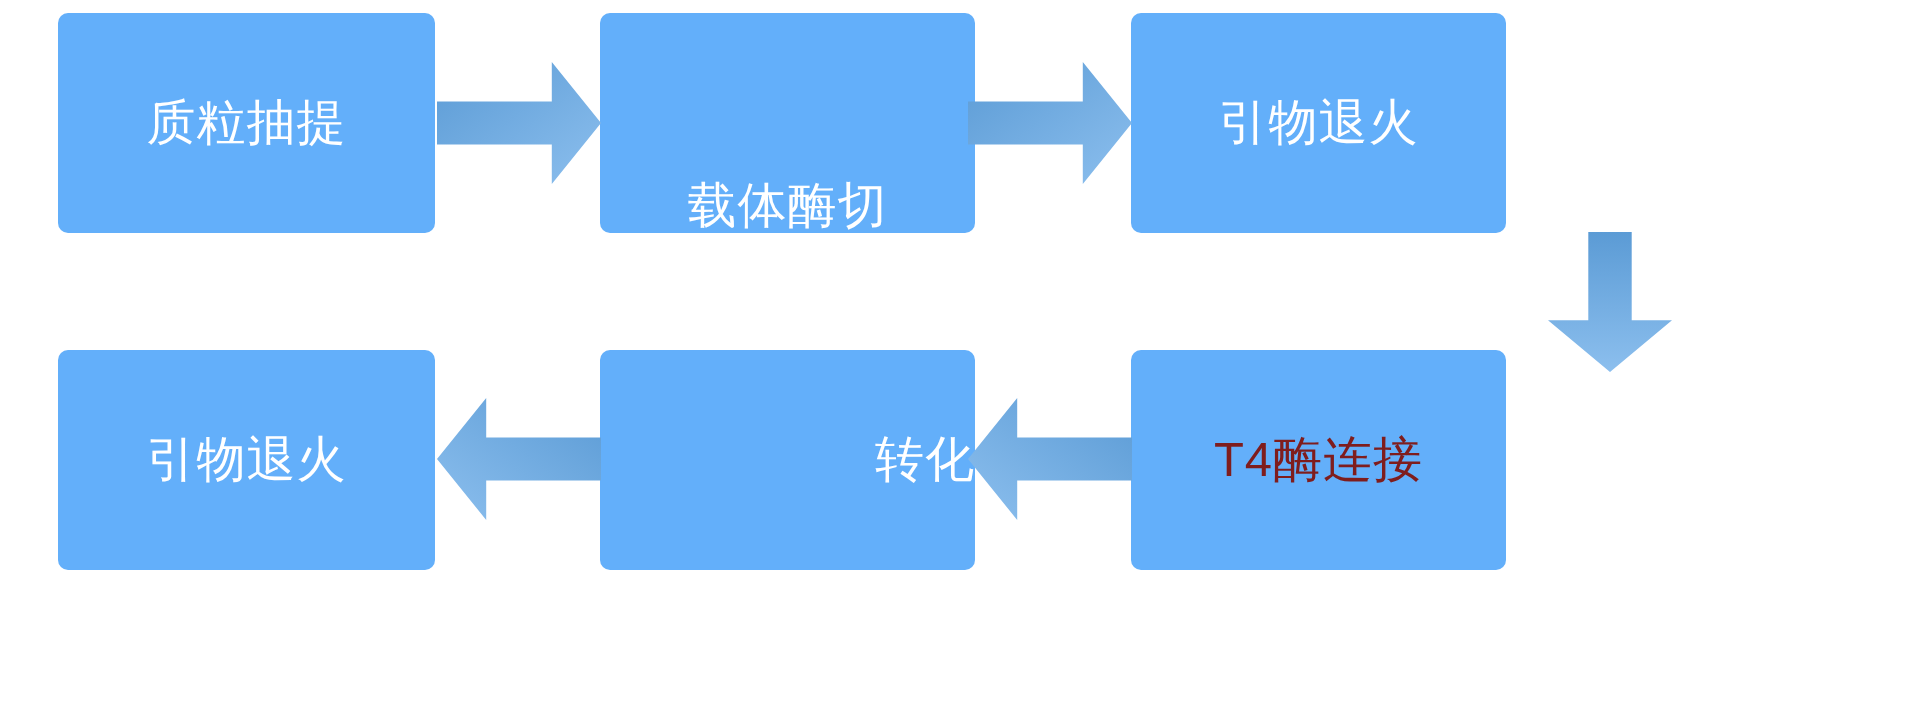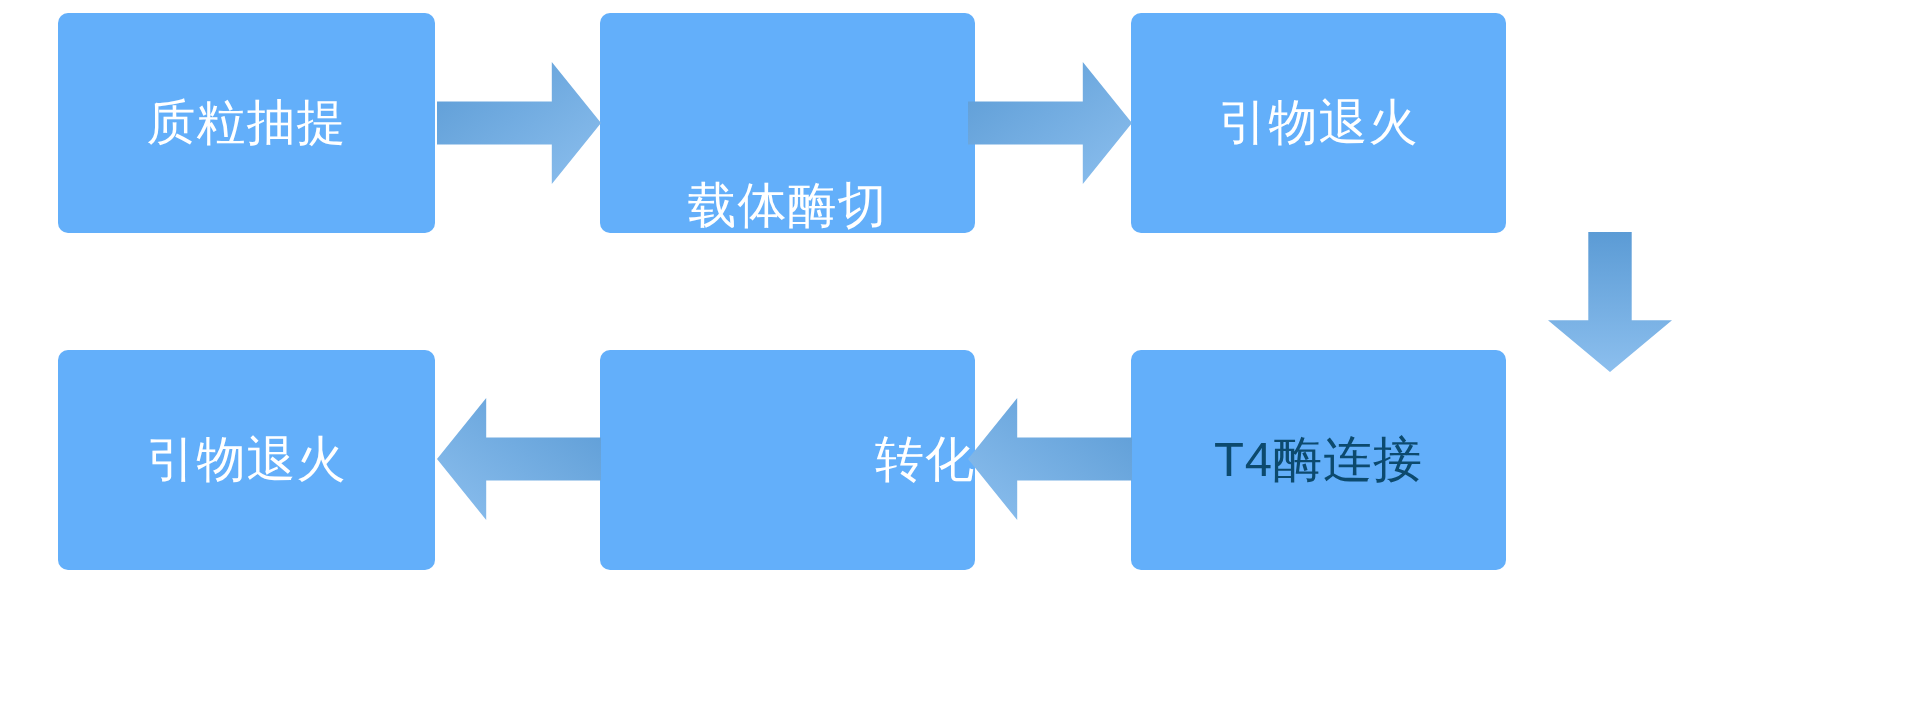--- a/index.html
+++ b/index.html
@@ -54,21 +54,21 @@
 <div id="canvas" style="background: rgb(255, 255, 255);">
     <div class="node" style="left: 58px; top: 13px; width: 377px; height: 220px; background: rgb(99, 175, 250); color: rgb(255, 255, 255);">
       <span class="node-label">质粒抽提</span>
     </div>
     <div class="node" style="left: 600px; top: 13px; width: 375px; height: 220px; background: rgb(99, 175, 250); color: rgb(255, 255, 255); align-items: flex-end;">
       <span class="node-label">载体酶切</span>
     </div>
     <div class="node" style="left: 1131px; top: 13px; width: 375px; height: 220px; background: rgb(99, 175, 250); color: rgb(255, 255, 255);">
       <span class="node-label">引物退火</span>
     </div>
-    <div class="node" style="left: 1131px; top: 350px; width: 375px; height: 220px; background: rgb(99, 175, 250); color: #0c4a6e;">
+    <div class="node" style="left: 1131px; top: 350px; width: 375px; height: 220px; background: rgb(99, 175, 250); color: #7f1d1d;">
       <span class="node-label">T4酶连接</span>
     </div>
     <div class="node" style="left: 600px; top: 350px; width: 375px; height: 220px; background: rgb(99, 175, 250); color: rgb(255, 255, 255); justify-content: flex-end;">
       <span class="node-label">转化</span>
     </div>
     <div class="node" style="left: 58px; top: 350px; width: 377px; height: 220px; background: rgb(99, 175, 250); color: rgb(255, 255, 255);">
       <span class="node-label">引物退火</span>
     </div>
     <div class="arrow" style="left: 437px; top: 62px; width: 164px; height: 122px;">
       <svg viewBox="0 0 164 122" preserveAspectRatio="none">

